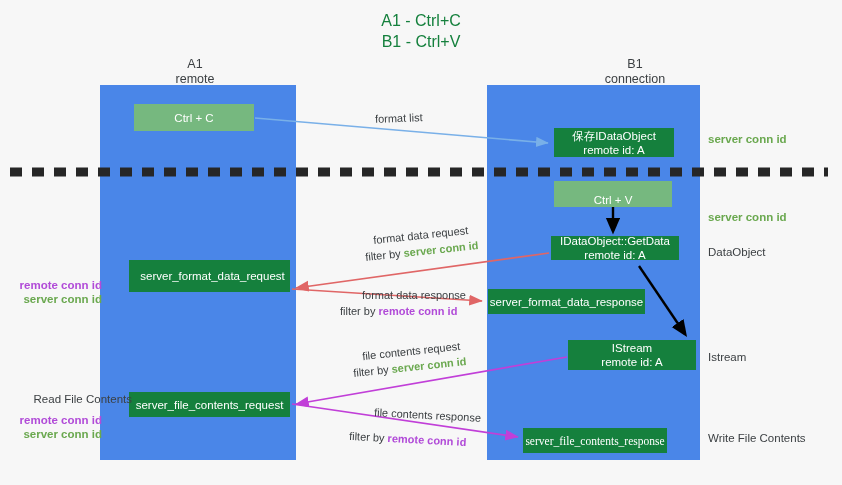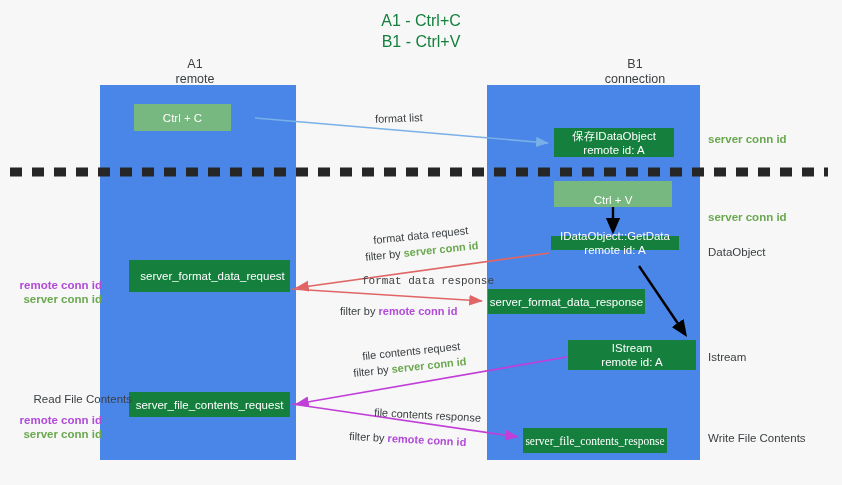--- a/index.html
+++ b/index.html
@@ -39,24 +39,24 @@
     display:flex;flex-direction:column;
     align-items:center;justify-content:center;
     color:#ffffff;font-size:11.5px;line-height:14px;
     text-align:center;
   }
   .box.green{background:#76b87f;}
   .box.orange{background:#15803d;}
   .box span{display:block;white-space:nowrap;}
 
   
-  #box-ctrl-c{left:134px;top:104px;width:97px;height:27px;}
+  #box-ctrl-c{left:134px;top:104px;width:120px;height:27px;}
   #box-save-idataobject{left:554px;top:128px;width:120px;height:29px;}
   #box-ctrl-v{left:554px;top:181px;width:118px;height:26px;justify-content:flex-end;}
-  #box-getdata{left:551px;top:236px;width:128px;height:14px;}
+  #box-getdata{left:551px;top:236px;width:128px;height:24px;}
   #box-istream{left:568px;top:340px;width:128px;height:30px;}
   #box-fmt-req{left:129px;top:260px;width:161px;height:32px;padding-left:6px;}
   #box-fmt-resp{left:488px;top:289px;width:157px;height:25px;}
   #box-file-req{left:129px;top:392px;width:161px;height:25px;}
   #box-file-resp{left:523px;top:428px;width:144px;height:25px;font-family:Liberation Serif, serif;}
 
   
   .ann{font-size:11.5px;line-height:14px;white-space:nowrap;}
   .ann.green{color:#6aa84f;font-weight:bold;}
   .ann.purple{color:#b14bd8;font-weight:bold;}
@@ -73,21 +73,21 @@
   #ann-left-conn2{left:10px;top:413px;width:92px;text-align:right;}
 
   
   .edge-label{font-size:11px;color:#3c4043;line-height:15px;white-space:nowrap;}
   .edge-label .g{color:#6aa84f;font-weight:bold;}
   .edge-label .p{color:#b14bd8;font-weight:bold;}
 
   #lbl-format-list{left:375px;top:111px;transform:rotate(-2deg);}
   #lbl-fmt-req-1{left:373px;top:228px;transform:rotate(-6deg);}
   #lbl-fmt-req-2{left:365px;top:244px;transform:rotate(-6deg);}
-  #lbl-fmt-resp-1{left:362px;top:274px;transform:rotate(0deg);font-family:Liberation Mono, monospace;}
+  #lbl-fmt-resp-1{left:362px;top:288px;transform:rotate(0deg);}
   #lbl-fmt-resp-2{left:340px;top:304px;transform:rotate(0deg);}
   #lbl-file-req-1{left:362px;top:344px;transform:rotate(-6deg);}
   #lbl-file-req-2{left:353px;top:360px;transform:rotate(-6deg);}
   #lbl-file-resp-1{left:374px;top:408px;transform:rotate(3deg);}
   #lbl-file-resp-2{left:349px;top:432px;transform:rotate(3deg);}
 </style>
 </head>
 <body>
 
 <div class="stage">

